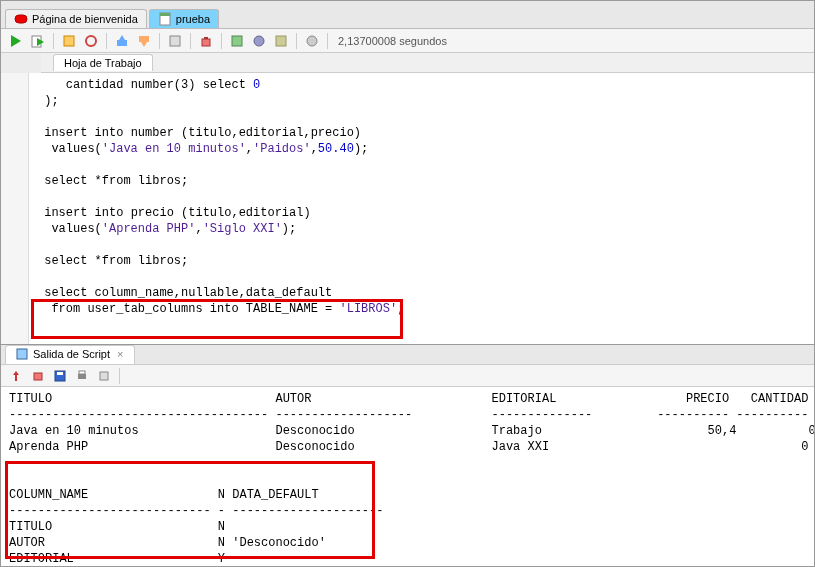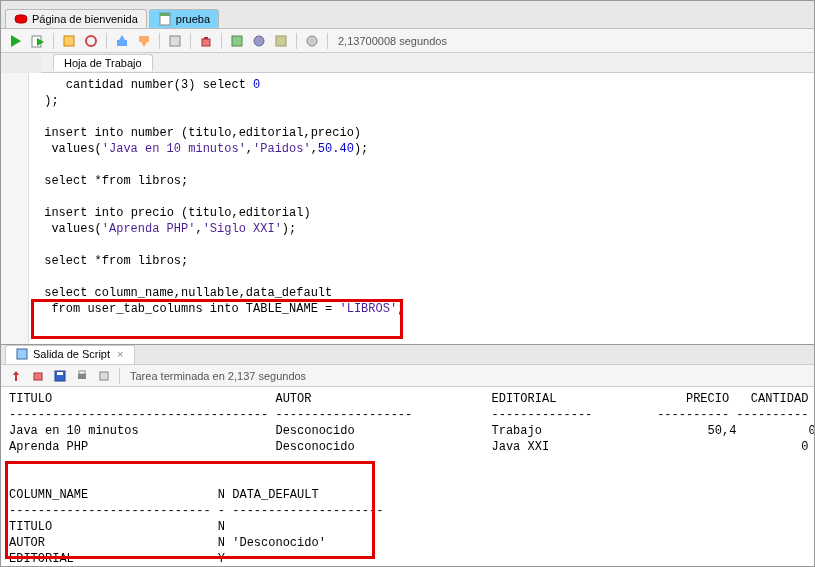--- a/index.html
+++ b/index.html
@@ -287,21 +287,20 @@
         <rect x="2" y="4" width="8" height="5" fill="#888"></rect>
         <rect x="3" y="1" width="6" height="3" fill="#fff" stroke="#888"></rect>
       </svg>
     </span>
   <span class="tb-btn">
       <svg width="12" height="12">
         <rect x="2" y="2" width="8" height="8" fill="#ddd" stroke="#888"></rect>
       </svg>
     </span>
   <span class="tb-sep"></span>
-  <span class="tb-text">Tarea terminada en 2,137 segundos</span>
 </div>
 
 <div class="output-area"><span><span>TITULO</span>                               <span>AUTOR</span>                         <span>EDITORIAL</span>                  <span>PRECIO</span>   <span>CANTIDAD</span></span>
 <span><span>------------------------------------</span> <span>-------------------</span>           <span>--------------</span>         <span>----------</span> <span>----------</span></span>
 <span><span>Java en 10 minutos</span>                   <span>Desconocido</span>                   <span>Trabajo</span>                       <span>50,4</span>          <span>0</span></span>
 <span><span>Aprenda PHP</span>                          <span>Desconocido</span>                   <span>Java XXI</span>                                   <span>0</span></span>
 
 
 <span><span>COLUMN_NAME</span>                  <span>N</span> <span>DATA_DEFAULT</span></span>
 <span><span>----------------------------</span> <span>-</span> <span>---------------------</span></span>

